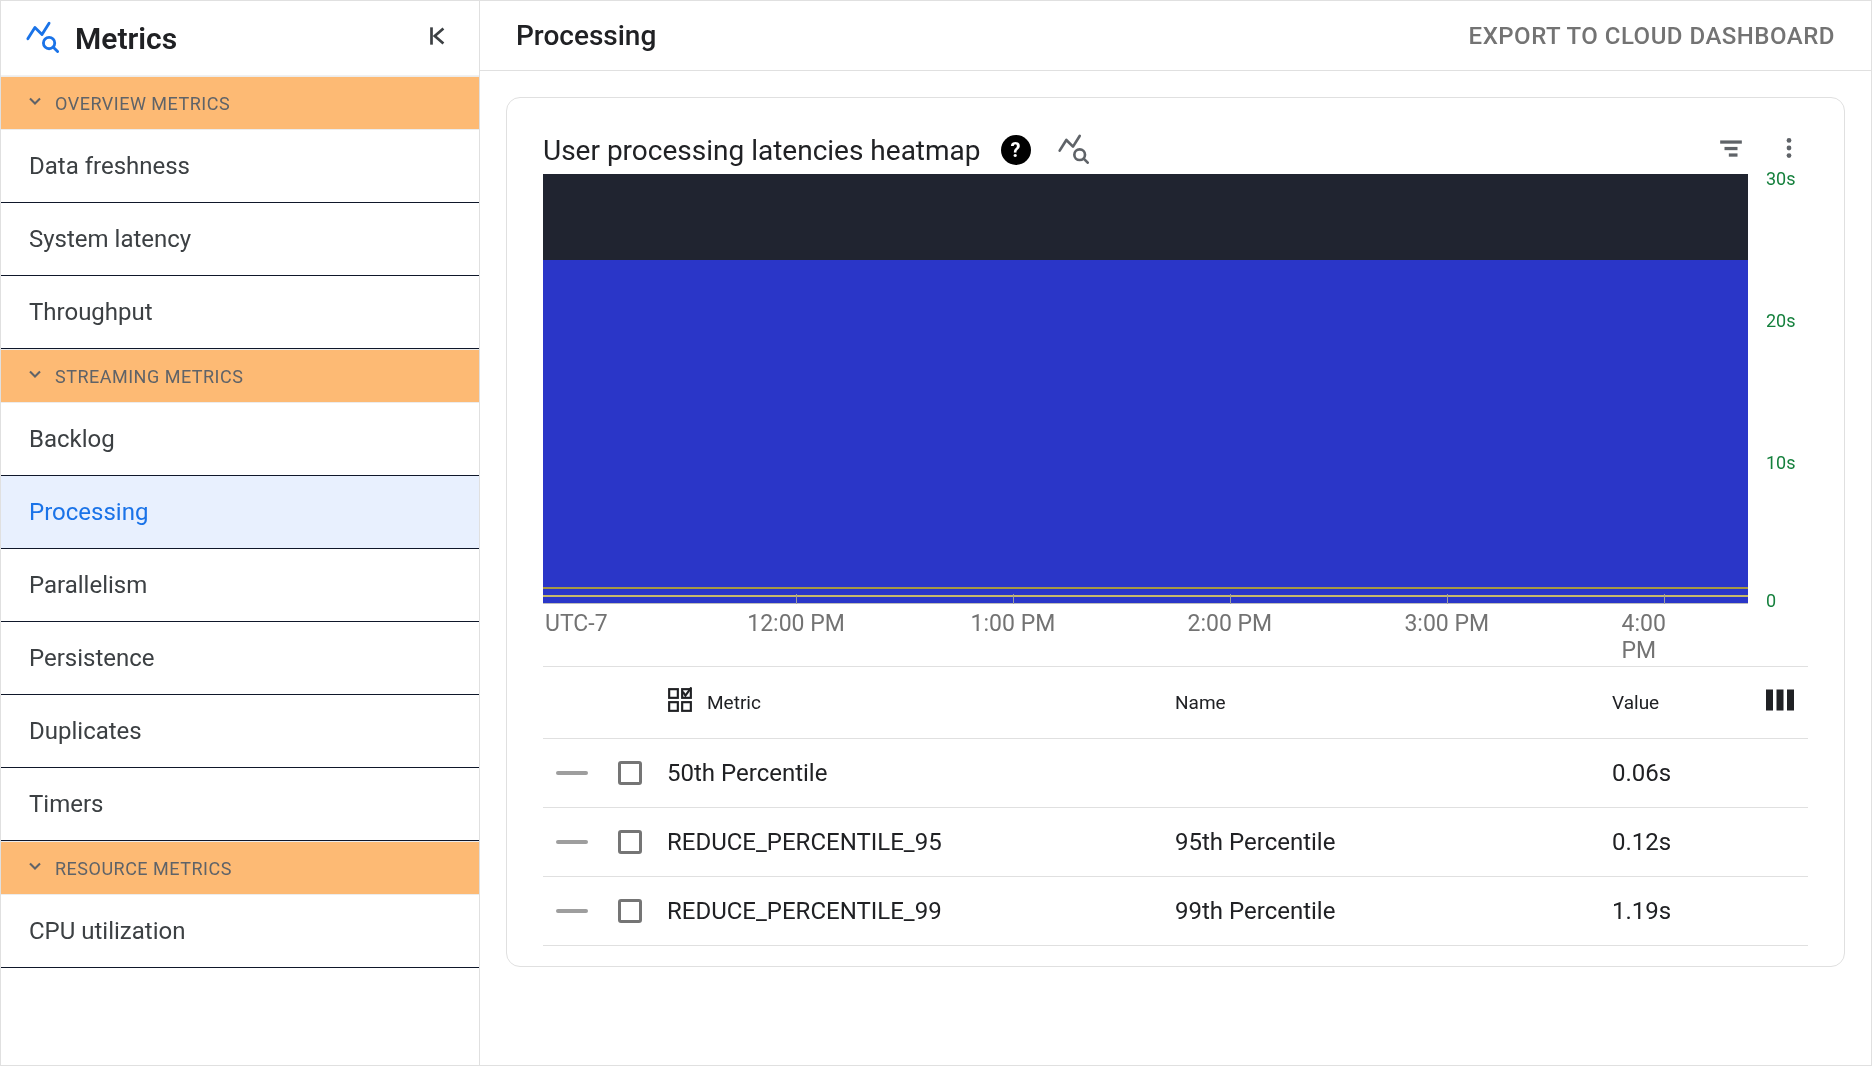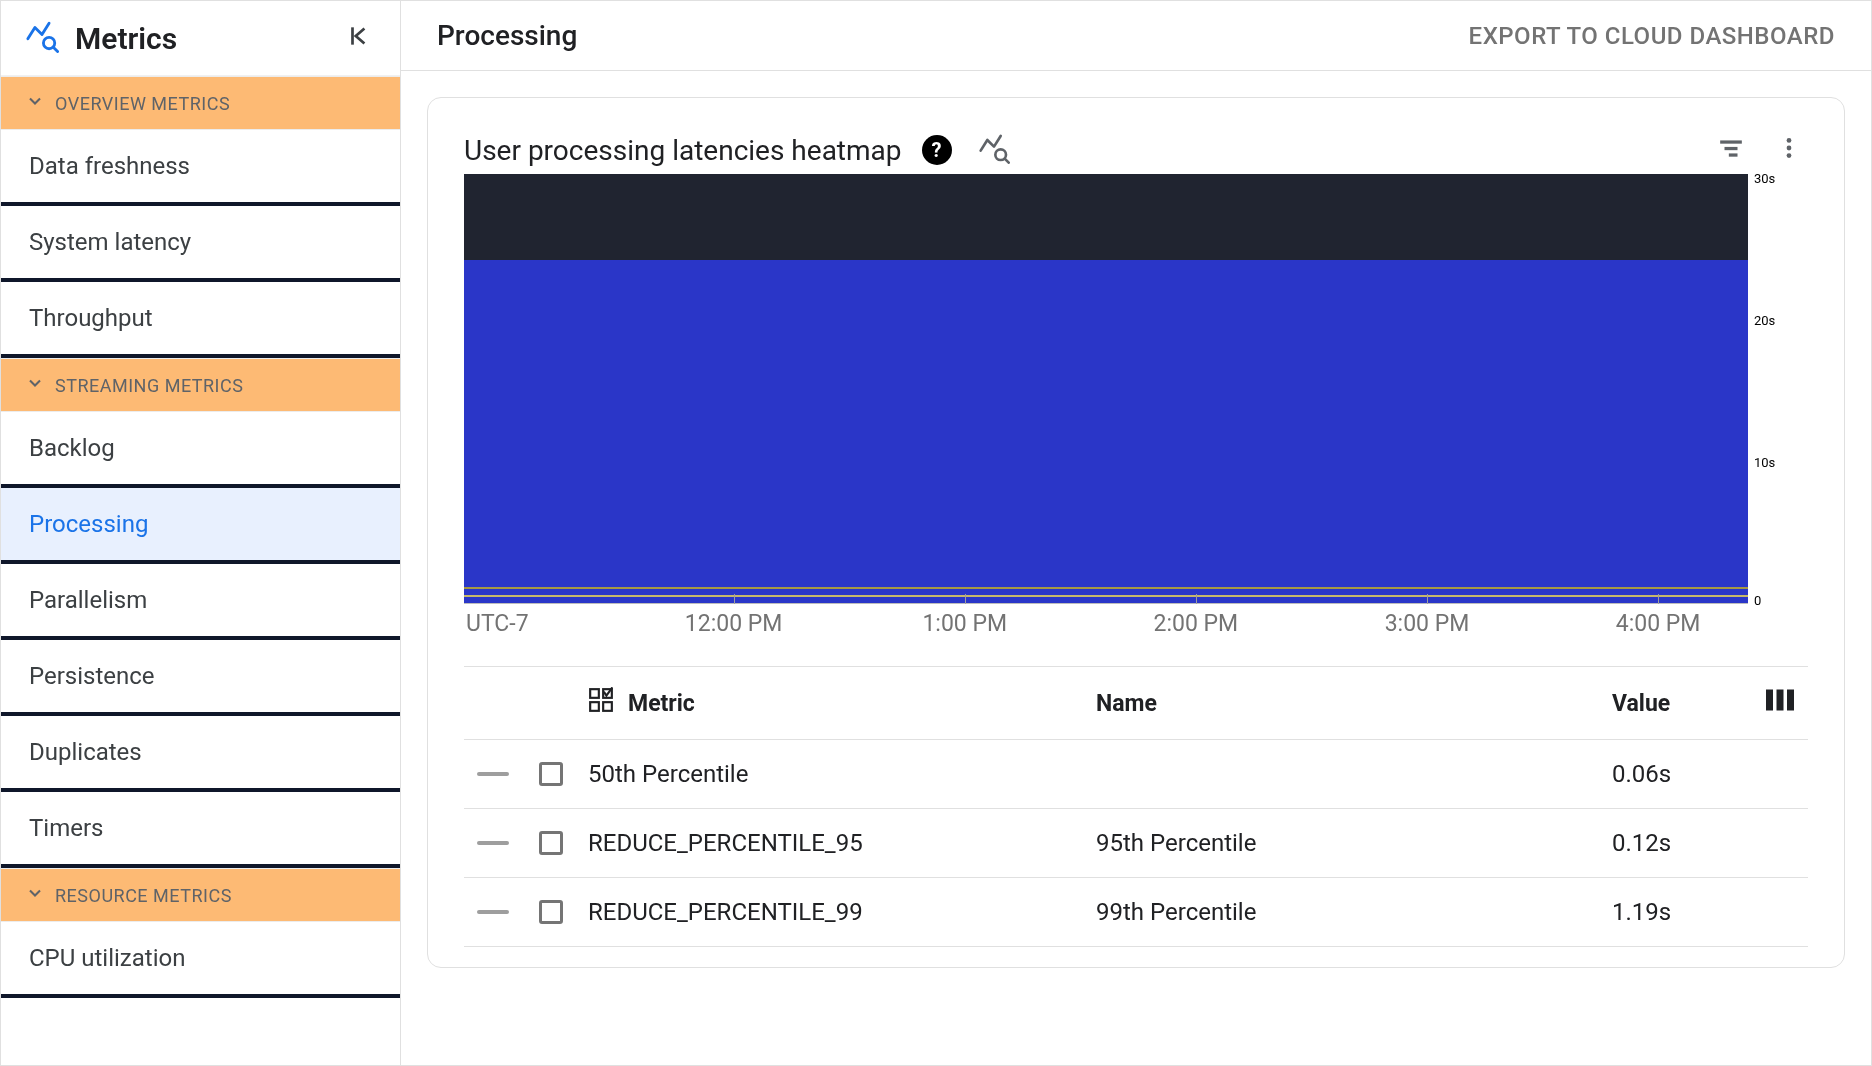--- a/index.html
+++ b/index.html
@@ -11,21 +11,21 @@
     font-size: 16px;
   }
   .app {
     display: flex;
     width: 1872px;
     height: 1066px;
     border: 1px solid #e0e0e0;
   }
   
   .sidebar {
-    width: 400px;
+    width: 479px;
     border-right: 1px solid #e0e0e0;
     display: flex;
     flex-direction: column;
     background: #fff;
   }
   .sidebar-header {
     display: flex;
     align-items: center;
     padding: 18px 24px;
     gap: 16px;
@@ -46,21 +46,21 @@
     color: #5f6368;
     font-size: 18px;
     letter-spacing: 0.5px;
     cursor: pointer;
   }
   .section-header .chev svg { width: 20px; height: 20px; }
   .nav-item {
     padding: 22px 28px;
     font-size: 24px;
     color: #3c4043;
-    border-bottom: 4px solid #0f172a;
+    border-bottom: 1px solid #0f172a;
     cursor: pointer;
   }
   .nav-item.active {
     background: #e8f0fe;
     color: #1a73e8;
   }
   
   .main {
     flex: 1;
     display: flex;
@@ -124,22 +124,22 @@
   .band-mid {
     position: absolute; left: 0; right: 0;
     background: #2a36c8;
   }
   .percentile-line {
     position: absolute; left: 0; right: 0; height: 2px;
     background: #c6b86a;
   }
   .y-labels {
     position: absolute;
-    right: 12px; top: 0; width: 50px; height: 430px;
-    font-size: 13px; color: #000000;
+    right: 0; top: 0; width: 50px; height: 430px;
+    font-size: 18px; color: #15803d;
   }
   .y-label { position: absolute; left: 8px; transform: translateY(-50%); }
   .x-axis {
     display: flex;
     margin-right: 60px;
     margin-top: 6px;
     font-size: 23px;
     color: #737373;
     position: relative;
     height: 30px;
@@ -151,21 +151,21 @@
   
   .metrics-table { margin-top: 26px; border-top: 1px solid #e0e0e0; }
   .t-row {
     display: flex;
     align-items: center;
     padding: 20px 8px;
     border-bottom: 1px solid #e0e0e0;
     font-size: 24px;
     gap: 18px;
   }
-  .t-header { font-weight: 700; font-size: 23px; }
+  .t-header { font-weight: 400; font-size: 19px; }
   .col-drag { width: 42px; display: flex; justify-content: center; }
   .col-drag .dash { width: 32px; height: 4px; background: #9e9e9e; border-radius: 2px; }
   .col-sel { width: 38px; display: flex; align-items: center; justify-content: center; }
   .checkbox {
     width: 24px; height: 24px; border: 3px solid #757575; border-radius: 3px; cursor: pointer;
   }
   .col-metric { flex: 0 0 490px; }
   .col-name { flex: 1; }
   .col-value { flex: 0 0 130px; text-align: left; }
   .col-cols-icon { width: 40px; display:flex; justify-content:center; }

